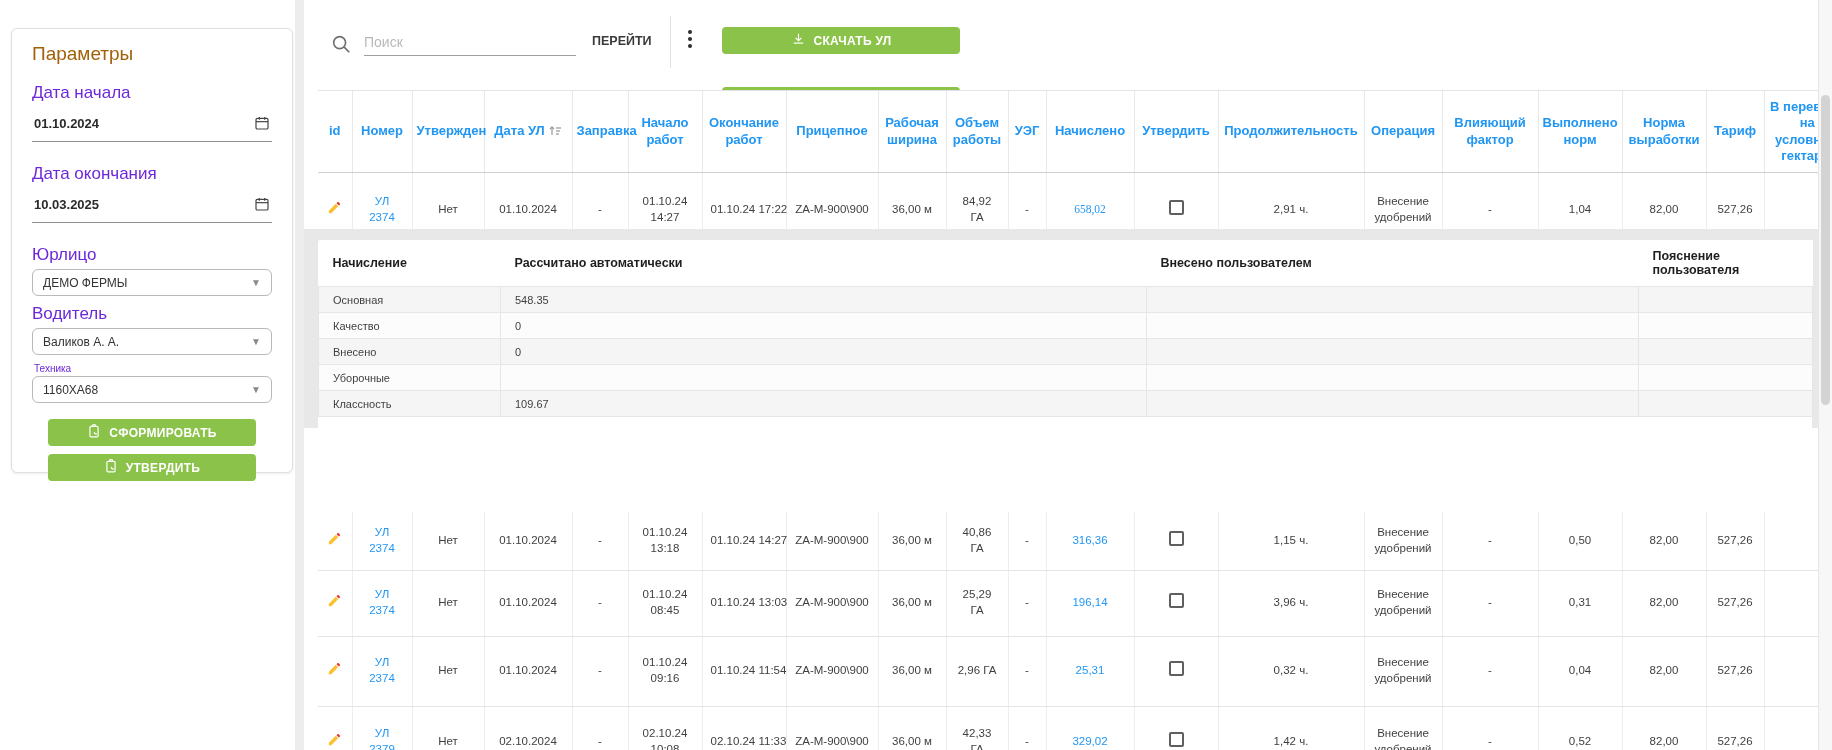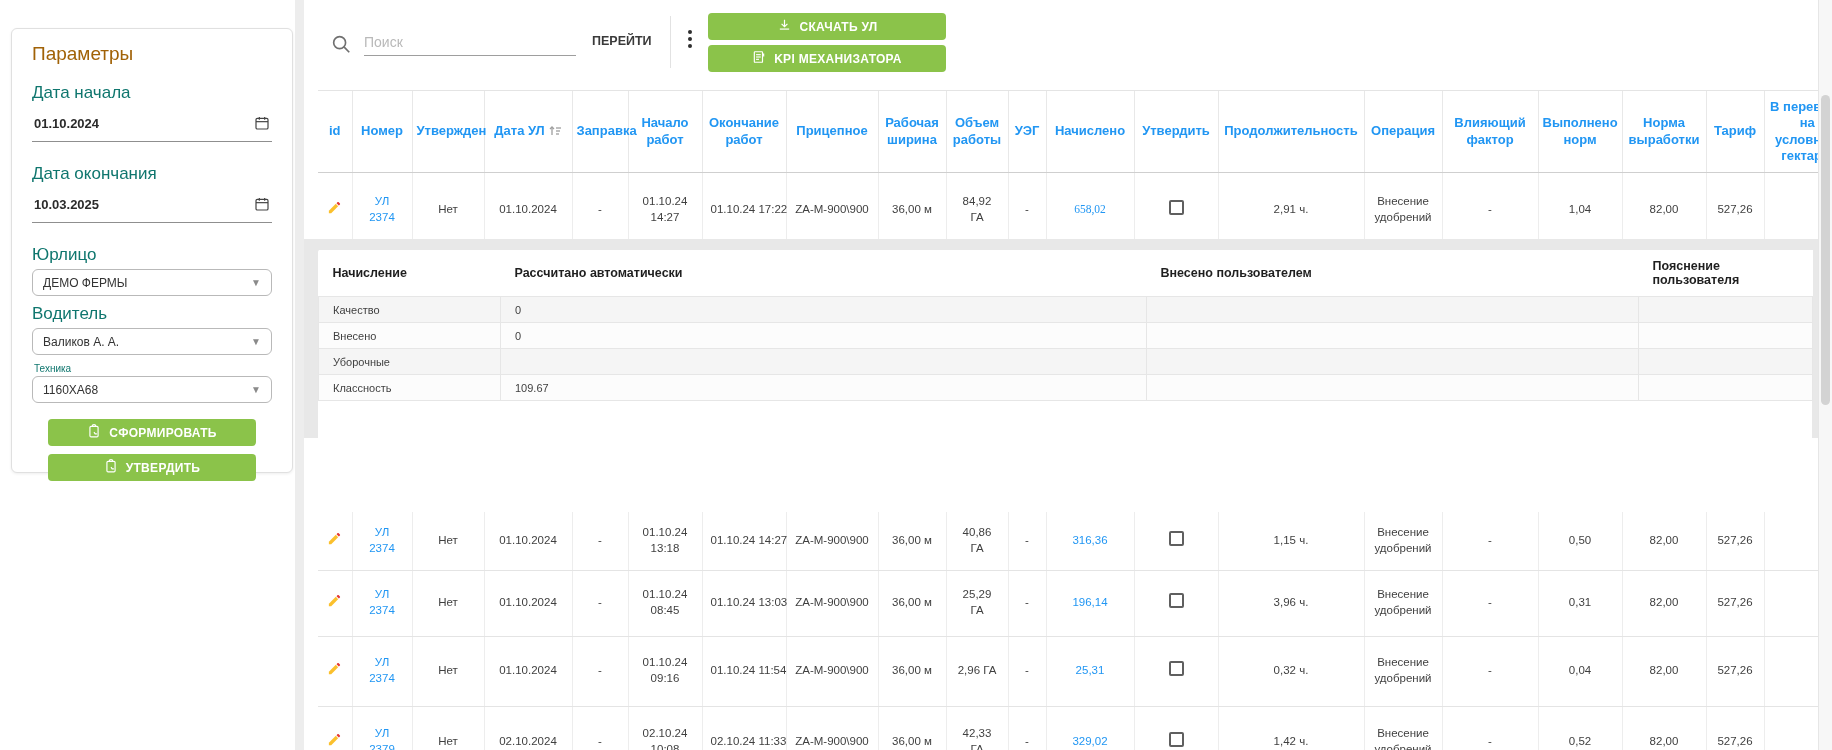--- a/index.html
+++ b/index.html
@@ -8,21 +8,21 @@
     font-family:"Liberation Sans", sans-serif;
     background:#ffffff; position:relative; overflow:hidden; color:#3c3c3c;
   }
   
   .sidebar {
     position:absolute; left:11px; top:28px; width:282px; height:445px;
     background:#fff; border:1px solid #e0e0e0; border-radius:6px;
     box-shadow:0 1px 3px rgba(0,0,0,.07); padding:14px 20px;
   }
   .sb-title { font-size:19px; color:#a16207; font-weight:400; margin-bottom:18px; }
-  .sb-label { font-size:17px; color:#0f766e; margin-bottom:10px; }
+  .sb-label { font-size:17px; color:#6d28d9; margin-bottom:10px; }
   .sb-label.small { font-size:10px; margin:8px 0 2px 2px; }
   .date-field { display:flex; align-items:center; justify-content:space-between;
     border-bottom:1px solid #8f8f8f; padding:2px 2px 10px 2px; margin-bottom:22px; cursor:pointer; }
   .date-value { font-size:13px; font-weight:700; color:#2b2b2b; }
   .cal-icon svg { display:block; }
   .select {
     display:flex; align-items:center; justify-content:space-between;
     border:1px solid #b9b9b9; border-radius:6px; height:27px; padding:0 10px;
     font-size:12px; color:#333; margin-bottom:8px; cursor:pointer; background:#fff;
   }
@@ -45,21 +45,21 @@
     position:absolute; left:60px; top:28px; width:212px; height:28px;
     border:none; border-bottom:1px solid #9e9e9e; outline:none;
     font-family:"Liberation Sans",sans-serif; font-size:14px; color:#444;
   }
   .search-input::placeholder { color:#b9b9b9; }
   .go-btn { position:absolute; left:288px; top:34px; font-size:12.5px; font-weight:700; color:#3a3a3a; background:none; border:none; cursor:pointer; font-family:"Liberation Sans",sans-serif; }
   .tb-divider { position:absolute; left:366px; top:16px; height:52px; border-left:1px solid #e2e2e2; }
   .dots { position:absolute; left:378px; top:30px; width:16px; cursor:pointer; display:flex; flex-direction:column; gap:3px; align-items:center; }
   .dots i { width:4px; height:4px; background:#2e2e2e; border-radius:50%; }
   .tb-buttons { position:absolute; left:404px; top:13px; display:flex; flex-direction:column; gap:5px; }
-  .tb-buttons .green-btn { width:238px; margin:0; }
+  .tb-buttons .green-btn { width:238px; margin:14px; }
   
   table.grid { border-collapse:collapse; table-layout:fixed; width:1530px; margin-left:14px; }
   table.grid th {
     color:#2196F3; font-size:13px; font-weight:700; text-align:center;
     border-top:1px solid #e4e4e4; border-bottom:1px solid #cfcfcf;
     border-left:1px solid #e8e8e8; padding:8px 4px; vertical-align:middle; cursor:pointer;
     background:#fff; line-height:1.25;
   }
   table.grid th:first-child { border-left:none; }
   table.grid td {
@@ -81,21 +81,21 @@
   .cb { display:inline-block; width:15px; height:15px; border:2px solid #5f5f5f; border-radius:2px; background:#fff; cursor:pointer; }
   .pencil { cursor:pointer; }
   .sort-ic { margin-left:4px; vertical-align:-1px; }
   
   .w1{width:34px}.w2{width:60px}.w3{width:72px}.w4{width:88px}.w5{width:56px}
   .w6{width:74px}.w7{width:84px}.w8{width:92px}.w9{width:68px}.w10{width:62px}
   .w11{width:38px}.w12{width:88px}.w13{width:84px}.w14{width:146px}.w15{width:78px}
   .w16{width:96px}.w17{width:84px}.w18{width:84px}.w19{width:58px}.w20{width:86px}
   .nowrap { white-space:nowrap; }
   
-  .detail-zone { position:absolute; left:0; top:239px; width:100%; height:199px; background:#e8e8e8; }
+  .detail-zone { position:absolute; left:0; top:229px; width:100%; height:199px; background:#e8e8e8; }
   .detail-card { position:absolute; left:14px; top:11px; width:1494px; height:250px; background:#fff; border-radius:2px; }
   table.detail { border-collapse:collapse; table-layout:fixed; width:100%; }
   table.detail th { font-size:12.5px; font-weight:700; color:#1f1f1f; text-align:left; padding:9px 14px; background:#fff; }
   table.detail td { font-size:11px; color:#3f3f3f; padding:6.5px 14px; border:1px solid #e6e6e6; }
   table.detail tbody tr:nth-child(odd) td { background:#f5f5f5; }
   table.detail tbody tr:nth-child(even) td { background:#fcfcfc; }
   .dw1{width:182px}.dw2{width:646px}.dw3{width:492px}.dw4{width:174px}
 </style>
 </head>
 <body>
@@ -300,20 +300,26 @@
         <thead>
           <tr>
             <th>Начисление</th>
             <th>Рассчитано автоматически</th>
             <th>Внесено пользователем</th>
             <th>Пояснение пользователя</th>
           </tr>
         </thead>
         <tbody>
           <tr>
+              <td>Основная</td>
+              <td>548.35</td>
+              <td></td>
+              <td></td>
+            </tr>
+          <tr>
               <td>Качество</td>
               <td>0</td>
               <td></td>
               <td></td>
             </tr>
           <tr>
               <td>Внесено</td>
               <td>0</td>
               <td></td>
               <td></td>

